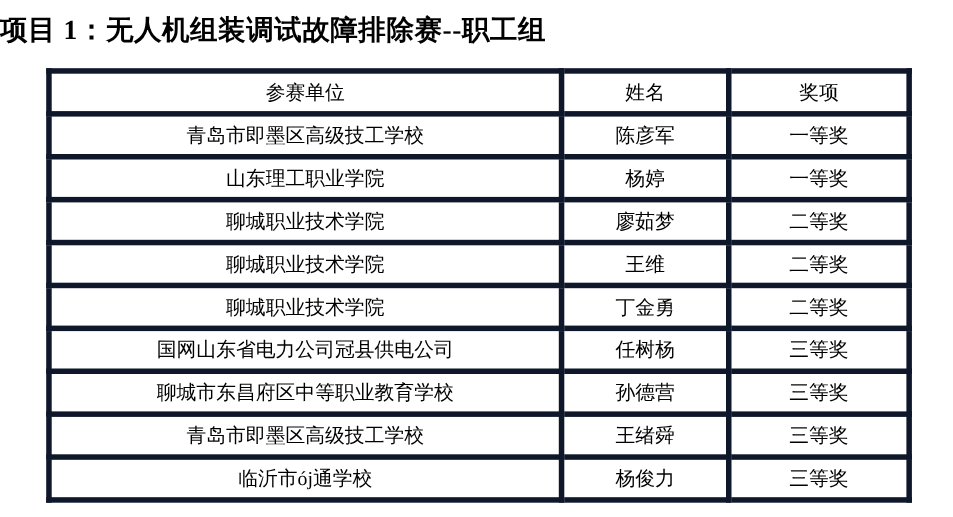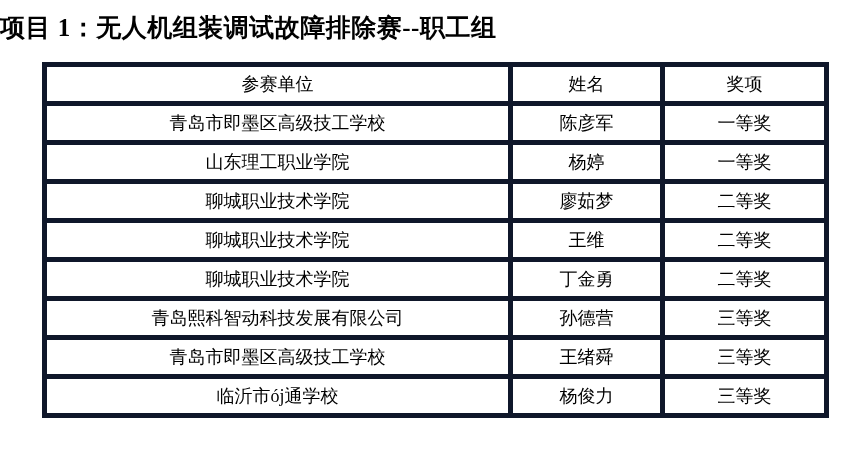--- a/index.html
+++ b/index.html
@@ -99,21 +99,26 @@
           <td>聊城职业技术学院</td>
           <td>王维</td>
           <td>二等奖</td>
         </tr>
         <tr>
           <td>聊城职业技术学院</td>
           <td>丁金勇</td>
           <td>二等奖</td>
         </tr>
         <tr>
-          <td>青岛熙科智动科技发展有限公司</td>
+          <td>国网山东省电力公司冠县供电公司</td>
+          <td>任树杨</td>
+          <td>三等奖</td>
+        </tr>
+        <tr>
+          <td>聊城市东昌府区中等职业教育学校</td>
           <td>孙德营</td>
           <td>三等奖</td>
         </tr>
         <tr>
           <td>青岛市即墨区高级技工学校</td>
           <td>王绪舜</td>
           <td>三等奖</td>
         </tr>
         <tr>
           <td>临沂市ój通学校</td>

